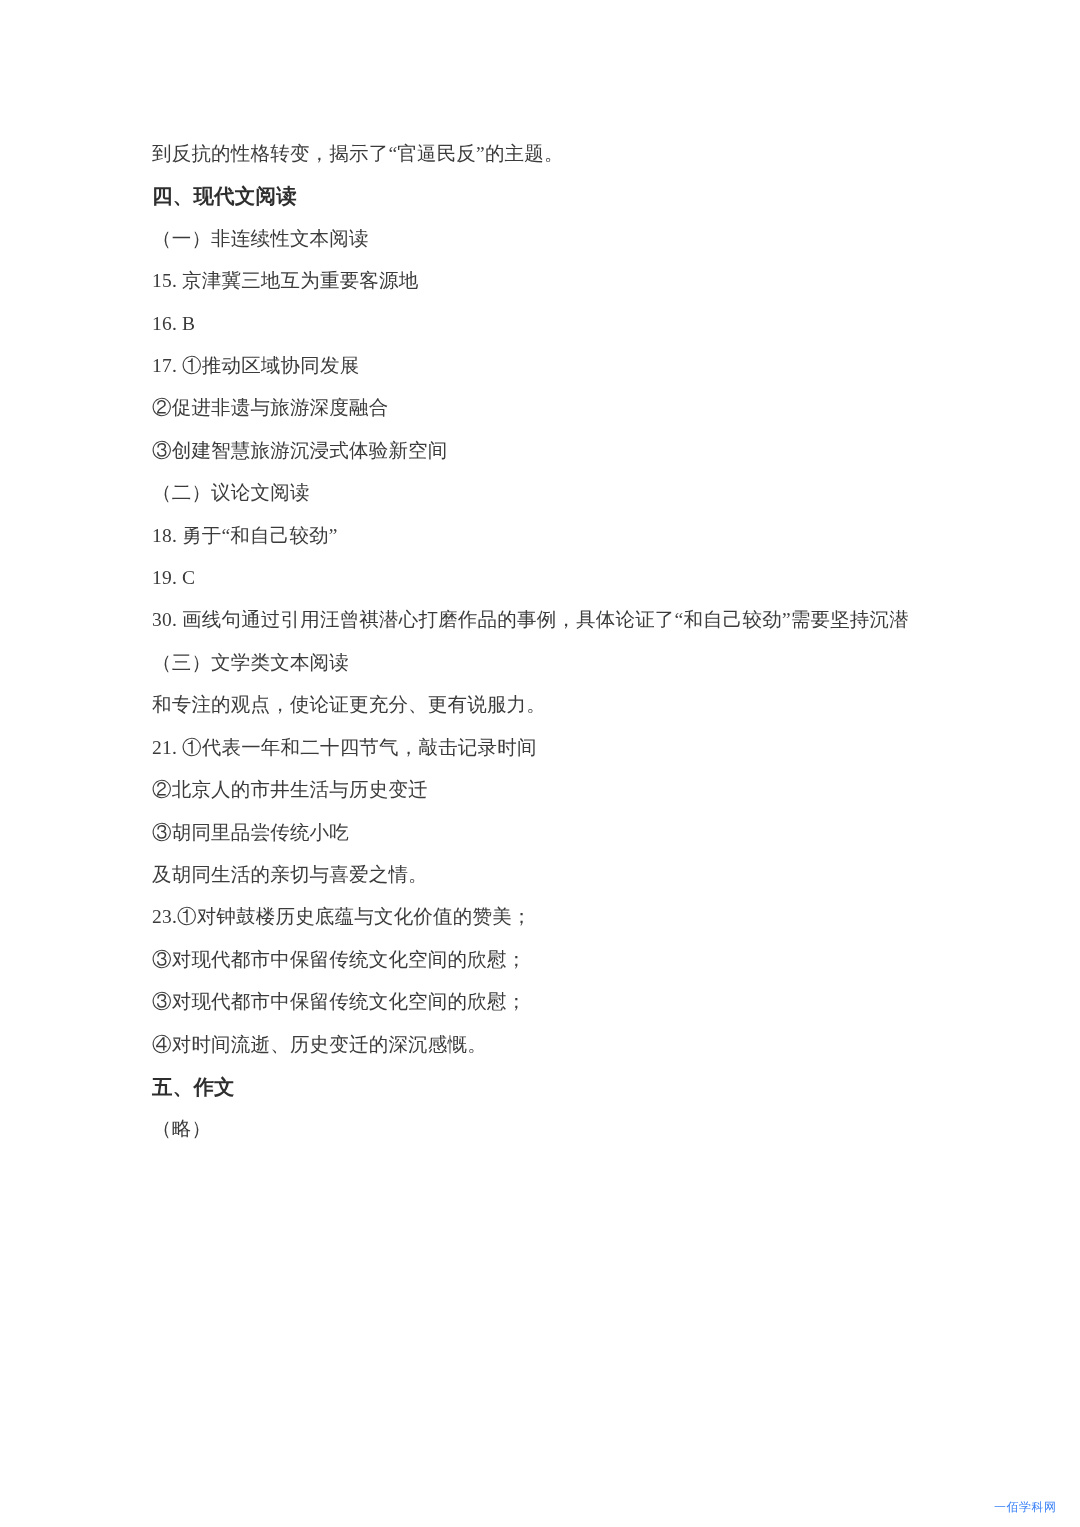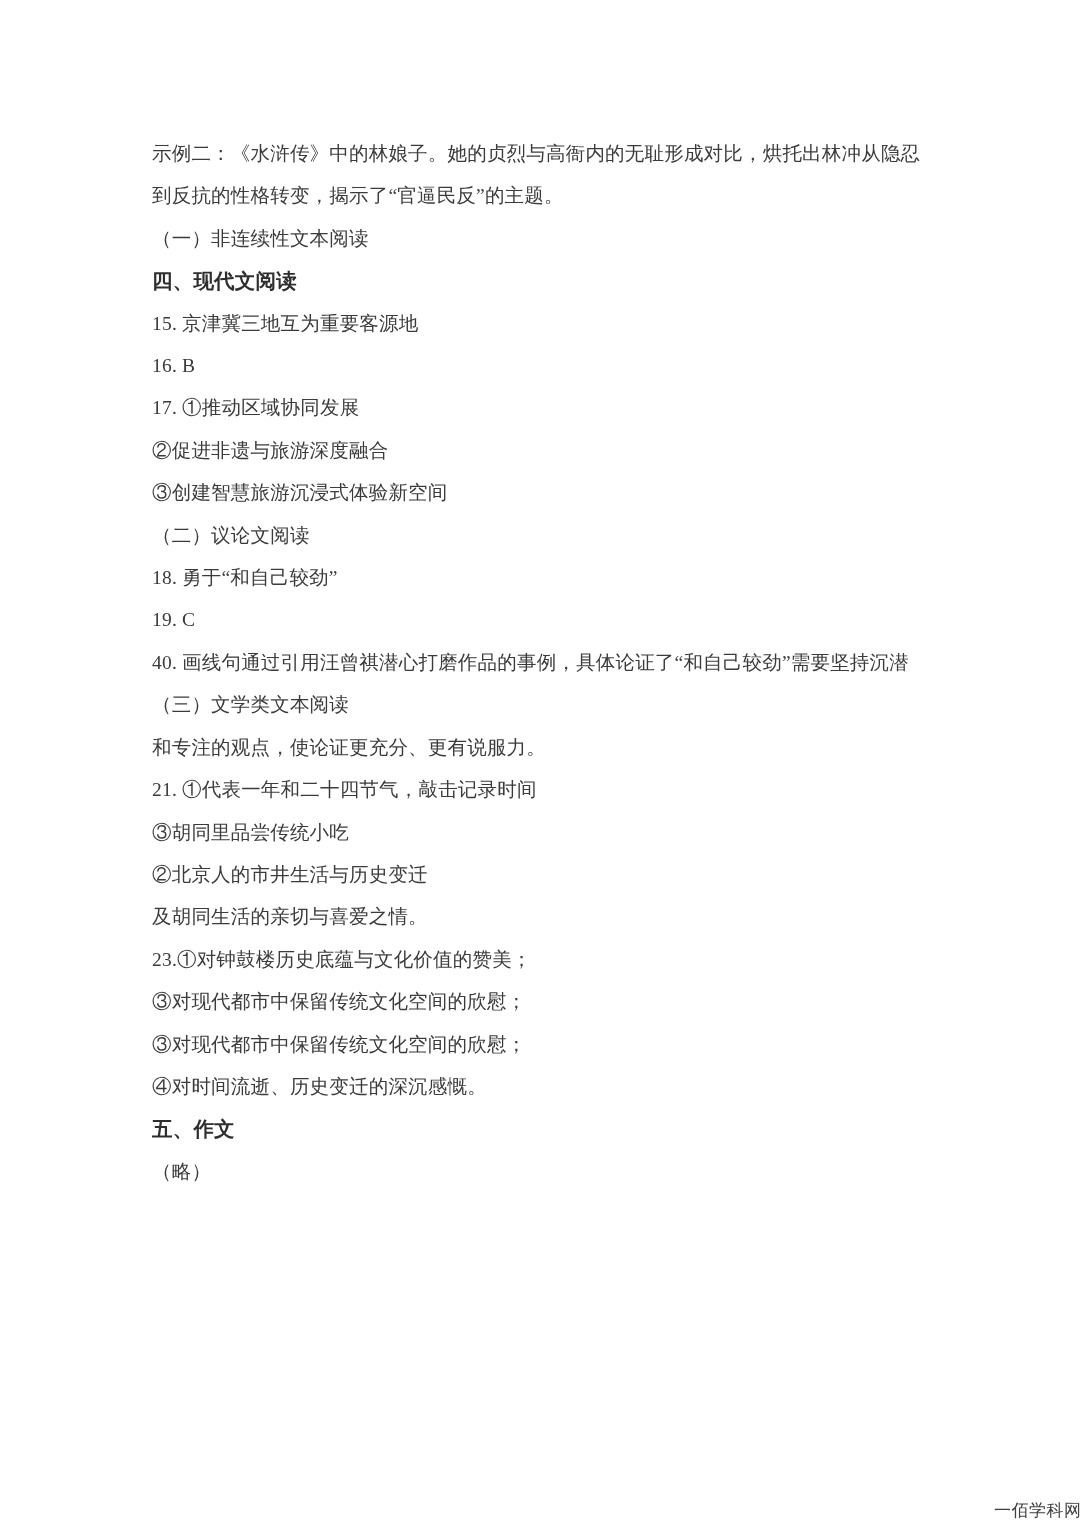--- a/index.html
+++ b/index.html
@@ -27,48 +27,47 @@
   }
   .line.heading {
     font-weight: bold;
     color: #2e2e2e;
     font-size: 20.5px;
   }
   .watermark {
     position: absolute;
     left: 994px;
     top: 1499px;
-    font-size: 17px;
+    font-size: 12px;
     letter-spacing: 0.5px;
-    color: #404040;
+    color: #3b82f6;
     white-space: nowrap;
   }
 </style>
 </head>
 <body>
 
 <div class="content">
-  <p class="line">示例二：《水浒传》中的林娘子。她的贞烈与高衙内的无耻形成对比，烘托出林冲从隐忍</p>
   <p class="line">到反抗的性格转变，揭示了“官逼民反”的主题。</p>
+  <p class="line heading">四、现代文阅读</p>
   <p class="line">（一）非连续性文本阅读</p>
-  <p class="line heading">四、现代文阅读</p>
   <p class="line">15. 京津冀三地互为重要客源地</p>
   <p class="line">16. B</p>
   <p class="line">17. ①推动区域协同发展</p>
   <p class="line">②促进非遗与旅游深度融合</p>
   <p class="line">③创建智慧旅游沉浸式体验新空间</p>
   <p class="line">（二）议论文阅读</p>
   <p class="line">18. 勇于“和自己较劲”</p>
   <p class="line">19. C</p>
-  <p class="line">40. 画线句通过引用汪曾祺潜心打磨作品的事例，具体论证了“和自己较劲”需要坚持沉潜</p>
+  <p class="line">30. 画线句通过引用汪曾祺潜心打磨作品的事例，具体论证了“和自己较劲”需要坚持沉潜</p>
   <p class="line">（三）文学类文本阅读</p>
   <p class="line">和专注的观点，使论证更充分、更有说服力。</p>
   <p class="line">21. ①代表一年和二十四节气，敲击记录时间</p>
+  <p class="line">②北京人的市井生活与历史变迁</p>
   <p class="line">③胡同里品尝传统小吃</p>
-  <p class="line">②北京人的市井生活与历史变迁</p>
   <p class="line">及胡同生活的亲切与喜爱之情。</p>
   <p class="line">23.①对钟鼓楼历史底蕴与文化价值的赞美；</p>
   <p class="line">③对现代都市中保留传统文化空间的欣慰；</p>
   <p class="line">③对现代都市中保留传统文化空间的欣慰；</p>
   <p class="line">④对时间流逝、历史变迁的深沉感慨。</p>
   <p class="line heading">五、作文</p>
   <p class="line">（略）</p>
 </div>
 
 <div class="watermark">一佰学科网</div>

